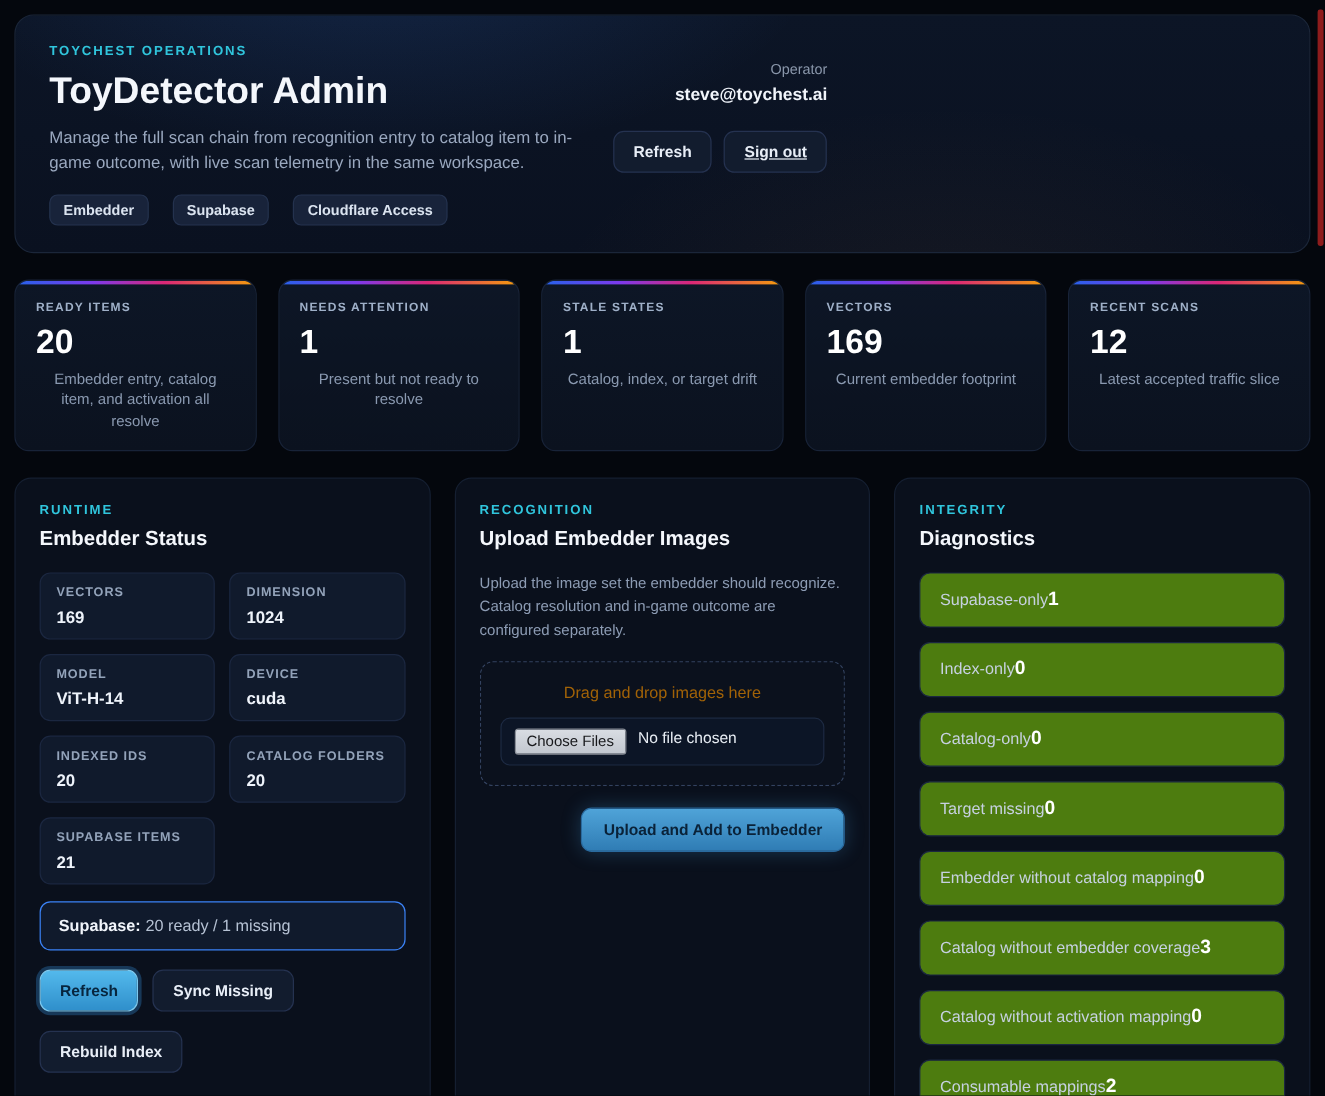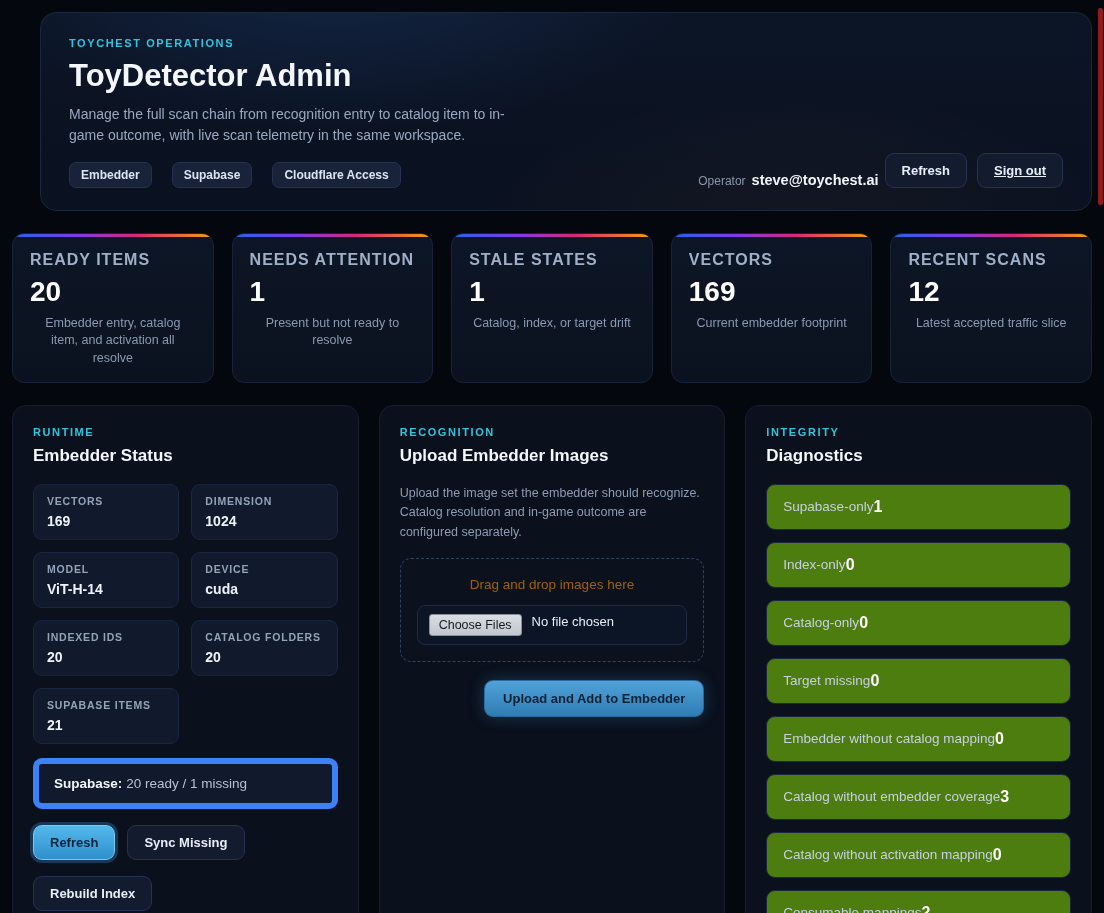--- a/index.html
+++ b/index.html
@@ -17,37 +17,35 @@
     position: relative;
     border-radius: 16px;
     border: 1px solid #1b2639;
     padding: 24px 28px 22px 28px;
     margin-bottom: 22px;
     background:
       radial-gradient(620px 300px at 28% -30%, rgba(59,130,246,0.16), transparent 60%),
       radial-gradient(520px 280px at 72% 130%, rgba(190,130,70,0.07), transparent 65%),
       linear-gradient(180deg, #0c1526, #0a1120);
     display: flex;
-    justify-content: space-between;
-    margin-left: 28px;
   }
   .eyebrow {
     font-size: 11px; font-weight: 700; letter-spacing: 1.6px;
     color: #30c5dc; text-transform: uppercase;
   }
   .header-title { font-size: 31px; font-weight: 700; color: #f4f7fc; margin-top: 9px; }
   .header-desc {
     margin-top: 10px; font-size: 14px; line-height: 1.5; color: #9aa8bf; max-width: 470px;
   }
   .tag-row { display: flex; gap: 20px; margin-top: 16px; }
   .tag {
     background: #18233a; border: 1px solid #24324e; color: #dbe4f0;
     font-size: 12px; font-weight: 600; padding: 5px 11px; border-radius: 7px;
   }
-  .header-right { display: flex; flex-direction: row; align-items: flex-end; gap: 6px; padding-top: 14px; }
+  .header-right { display: flex; flex-direction: column; align-items: flex-end; gap: 6px; padding-top: 14px; }
   .operator-label { font-size: 12px; color: #8a97ab; }
   .operator-email { font-size: 14.5px; font-weight: 700; color: #f1f5fb; }
   .header-btn-row { display: flex; gap: 10px; margin-top: 16px; }
   .btn {
     display: inline-block; cursor: pointer; border-radius: 9px;
     font-size: 13px; font-weight: 700; color: #e8eef7;
     background: #121c2e; border: 1px solid #253250; padding: 9px 16px;
   }
   .btn.underline { text-decoration: underline; }
 
@@ -56,42 +54,42 @@
   .stat-card {
     position: relative; overflow: hidden;
     background: linear-gradient(180deg, #0d1626, #0b121f);
     border: 1px solid #182338; border-radius: 12px;
     padding: 17px 17px 15px 17px;
   }
   .stat-card::before {
     content: ""; position: absolute; top: 0; left: 0; right: 0; height: 3px;
     background: linear-gradient(90deg, #2563eb 0%, #7c3aed 32%, #db2777 62%, #f59e0b 100%);
   }
-  .stat-label { font-size: 16px; font-weight: 700; letter-spacing: 1px; color: #9fb0c8; text-transform: uppercase; }
+  .stat-label { font-size: 10px; font-weight: 700; letter-spacing: 1px; color: #9fb0c8; text-transform: uppercase; }
   .stat-value { font-size: 28px; font-weight: 700; color: #ffffff; margin-top: 7px; }
   .stat-desc { font-size: 12.5px; color: #8a99b0; line-height: 1.38; margin-top: 7px; text-align: center; }
 
   
   .main-grid { display: grid; grid-template-columns: repeat(3, 1fr); gap: 20px; align-items: stretch; }
   .panel {
     background: #0a101c; border: 1px solid #151f31; border-radius: 14px;
     padding: 20px;
   }
   .panel-title { font-size: 17px; font-weight: 700; color: #f4f7fc; margin-top: 8px; margin-bottom: 18px; }
 
   
   .metric-grid { display: grid; grid-template-columns: 1fr 1fr; gap: 12px; }
   .metric-box {
     background: #101a2c; border: 1px solid #1b2740; border-radius: 9px;
     padding: 10px 13px;
   }
   .metric-label { font-size: 10.5px; font-weight: 700; letter-spacing: 0.8px; color: #93a3ba; text-transform: uppercase; }
   .metric-value { font-size: 14px; font-weight: 600; color: #eef3fa; margin-top: 6px; word-break: break-all; }
   .summary-bar {
-    background: #101a2c; border: 6px solid #3b82f6; border-radius: 9px;
+    background: #101a2c; border: 1px solid #3b82f6; border-radius: 9px;
     padding: 12px 15px; margin-top: 14px; font-size: 13.5px; color: #b6c2d4;
   }
   .summary-bar b { color: #f1f5fb; margin-right: 4px; }
   .btn-row { display: flex; gap: 12px; margin-top: 16px; flex-wrap: wrap; }
   .btn.primary {
     background: linear-gradient(180deg, #53b9ec, #2f8fcb);
     border: 1px solid #7cc9ef; color: #07253e;
     box-shadow: 0 0 0 3px rgba(56,150,230,0.30);
   }
 

